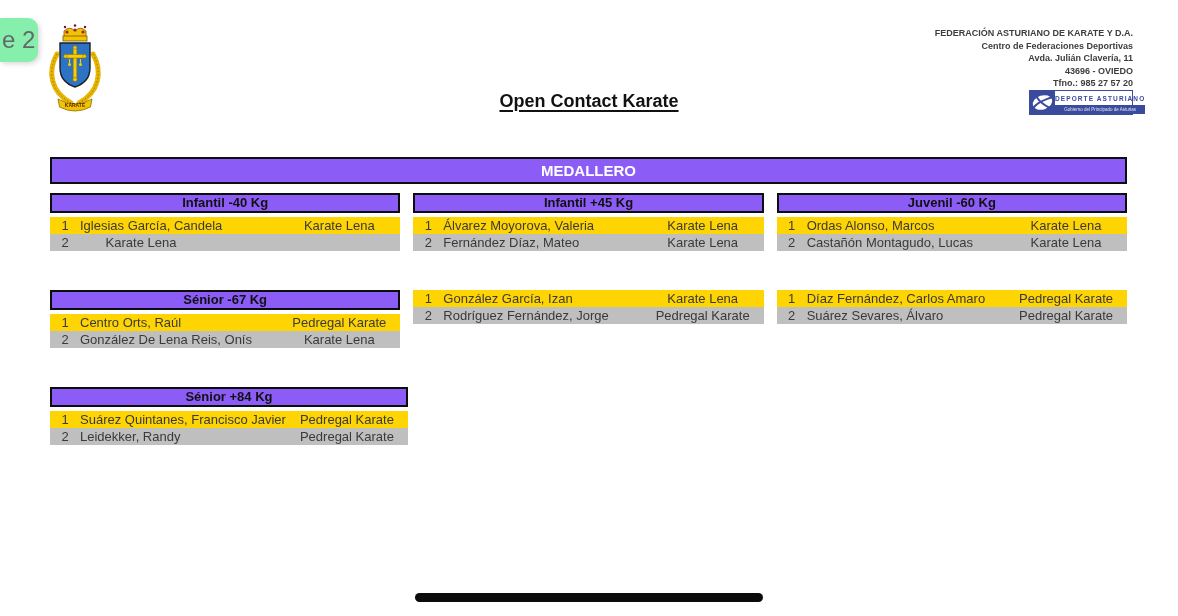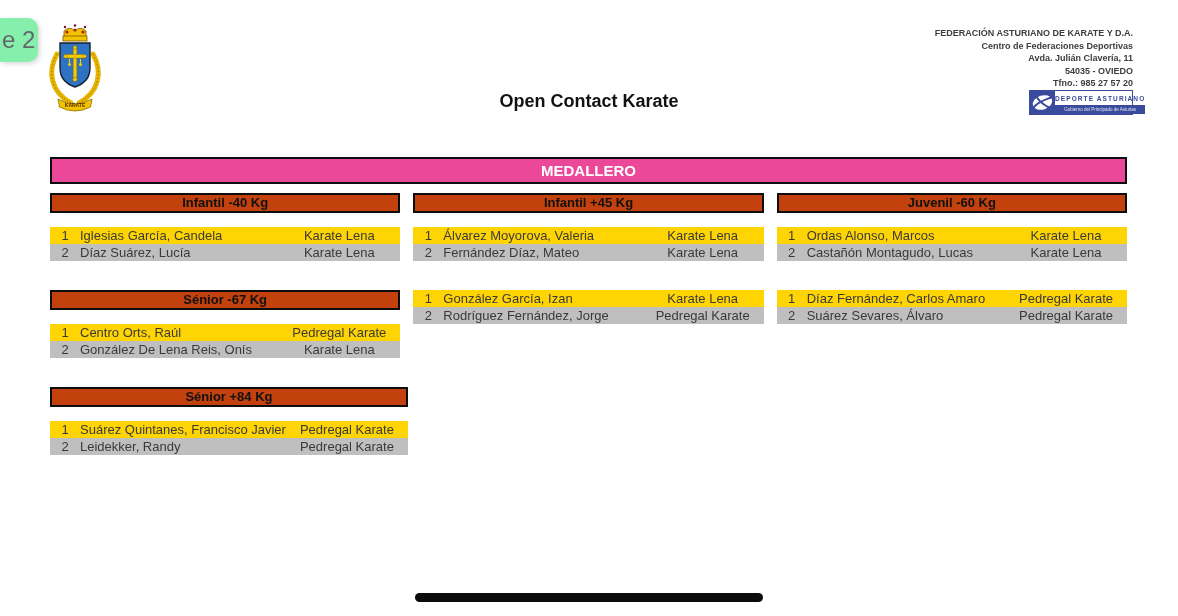--- a/index.html
+++ b/index.html
@@ -58,49 +58,49 @@
     white-space:nowrap; overflow:hidden;
   }
 
   
   .doc-title {
     position:absolute; top:91px; left:0; width:100%;
     text-align:center;
     font-size:18px; font-weight:bold;
     color:#111;
   }
-  .doc-title span { text-decoration-thickness:2px; text-underline-offset:3px; }
+  .doc-title span { text-decoration:underline; text-decoration-thickness:2px; text-underline-offset:3px; }
 
   
   .medallero {
     position:absolute; left:50px; top:157px;
     width:1077px; height:27px;
-    background:#ec4899;
+    background:#8b5cf6;
     border:2px solid #0c0e12;
     color:#ffffff; font-weight:bold; font-size:15px;
     text-align:center; line-height:23px;
   }
 
   
   .cat-row {
     position:absolute; left:50px; width:1077px;
     display:grid; grid-template-columns:repeat(3, 1fr); column-gap:13px;
   }
   #cat-row-1 { top:193px; }
   #cat-row-2 { top:290px; }
   #cat-row-3 { top:387px; }
 
   .cat { width:100%; }
   .cat-header {
     height:20px;
-    background:#c2410c;
+    background:#8b5cf6;
     border:2px solid #0d0d0d;
     font-size:13px; font-weight:bold; color:#111;
     text-align:center; line-height:16px;
-    margin-bottom:14px;
+    margin-bottom:4px;
   }
   .result-row {
     display:flex; height:17px; line-height:17px;
     font-size:13px; color:#3a3a3a;
   }
   .result-row.gold   { background:#ffd403; }
   .result-row.silver { background:#bfbfbf; }
   .rank    { flex:0 0 30px; text-align:center; }
   .athlete { flex:1; white-space:nowrap; overflow:hidden; }
   .club    { flex:0 0 122px; text-align:center; white-space:nowrap; }
@@ -151,21 +151,21 @@
 
     <path d="M16,77 Q33,87 50,77 L48.5,85 Q33,93 17.5,85 Z" fill="#f2c300" stroke="#8a6d00" stroke-width="0.8"></path>
     <text x="33" y="84.5" text-anchor="middle" font-size="5" font-weight="bold" fill="#5b2a00">KARATE</text>
   </svg>
 </div>
 
 <div class="letterhead">
   <div>FEDERACIÓN ASTURIANO DE KARATE Y D.A.</div>
   <div>Centro de Federaciones Deportivas</div>
   <div>Avda. Julián Clavería, 11</div>
-  <div>54035 - OVIEDO</div>
+  <div>43696 - OVIEDO</div>
   <div>Tfno.: 985 27 57 20</div>
 </div>
 
 <div class="sponsor">
   <div class="sponsor-emblem">
     <svg width="25" height="23" viewBox="0 0 25 23">
       <ellipse cx="12.5" cy="11.5" rx="10" ry="7" fill="#ffffff" transform="rotate(-18 12.5 11.5)"></ellipse>
       <path d="M4,16 C9,10 16,8.5 21,6.5" fill="none" stroke="#3a4a9c" stroke-width="2" stroke-linecap="round"></path>
       <path d="M7,6.5 C10,11 14,14 19,16.5" fill="none" stroke="#3a4a9c" stroke-width="2" stroke-linecap="round"></path>
     </svg>
@@ -185,21 +185,20 @@
 <div class="cat-row" id="cat-row-1">
     <div class="cat">
       <div class="cat-header">Infantil -40 Kg</div>
       <div class="result-row gold">
         <span class="rank">1</span>
         <span class="athlete">Iglesias García, Candela</span>
         <span class="club">Karate Lena</span>
       </div>
       <div class="result-row silver">
         <span class="rank">2</span>
-        <span class="athlete">Díaz Suárez, Lucía</span>
         <span class="club">Karate Lena</span>
       </div>
     </div>
     <div class="cat">
       <div class="cat-header">Infantil +45 Kg</div>
       <div class="result-row gold">
         <span class="rank">1</span>
         <span class="athlete">Álvarez Moyorova, Valeria</span>
         <span class="club">Karate Lena</span>
       </div>

